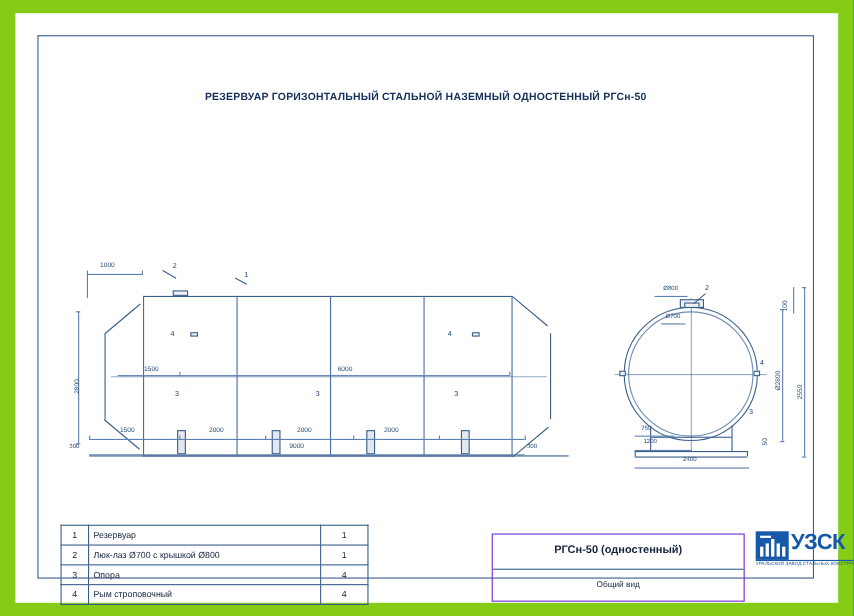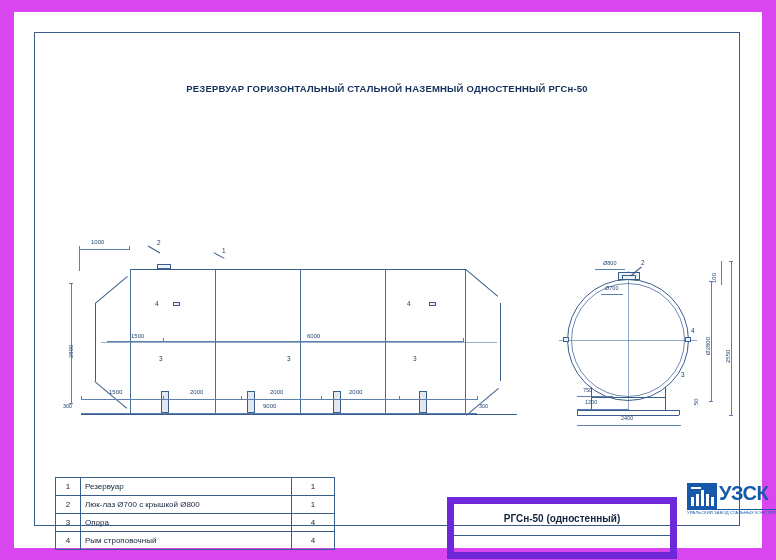--- a/index.html
+++ b/index.html
@@ -10,21 +10,21 @@
   body {
     width: 776px;
     height: 560px;
     font-family: "Liberation Sans", sans-serif;
     overflow: hidden;
   }
   #page {
     position: relative;
     width: 776px;
     height: 560px;
-    background: #d946ef;
+    background: #84cc16;
   }
   #sheet {
     position: absolute;
     left: 14px;
     top: 12px;
     width: 748px;
     height: 536px;
     background: #ffffff;
     box-sizing: border-box;
   }
@@ -199,23 +199,22 @@
     height: 13px;
   }
   #partsTable td.num { width: 16px; text-align: center; }
   #partsTable td.qty { width: 34px; text-align: center; }
   #stampBox {
     position: absolute;
     left: 412px;
     top: 452px;
     width: 230px;
     height: 62px;
-    border: 7px solid #6d28d9;
-    box-sizing: border-box;
-    margin-top: 12px;
+    border: 1px solid #6d28d9;
+    box-sizing: border-box;
   }
   #stampBox .sep {
     position: absolute;
     left: 0; right: 0; top: 31px;
     height: 1px;
     background: #3a5e8c;
   }
   #stampTitle {
     position: absolute;
     left: 0; right: 0; top: 9px;
@@ -457,20 +456,21 @@
             <td class="num">4</td>
             <td>Рым строповочный</td>
             <td class="qty">4</td>
           </tr>
         </tbody>
       </table>
 
       <div id="stampBox">
         <div class="sep"></div>
         <div id="stampTitle">РГСн-50 (одностенный)</div>
+        <div id="stampSub">Общий вид</div>
       </div>
 
       <div id="logo">
         <div id="logoMark">
           <div class="w" style="left:4px; top:14px; width:3px; height:9px;"></div>
           <div class="w" style="left:9px; top:11px; width:3px; height:12px;"></div>
           <div class="w" style="left:14px; top:7px; width:3px; height:16px;"></div>
           <div class="w" style="left:19px; top:11px; width:3px; height:12px;"></div>
           <div class="w" style="left:24px; top:14px; width:3px; height:9px;"></div>
           <div class="w" style="left:4px; top:4px; width:10px; height:2px;"></div>

